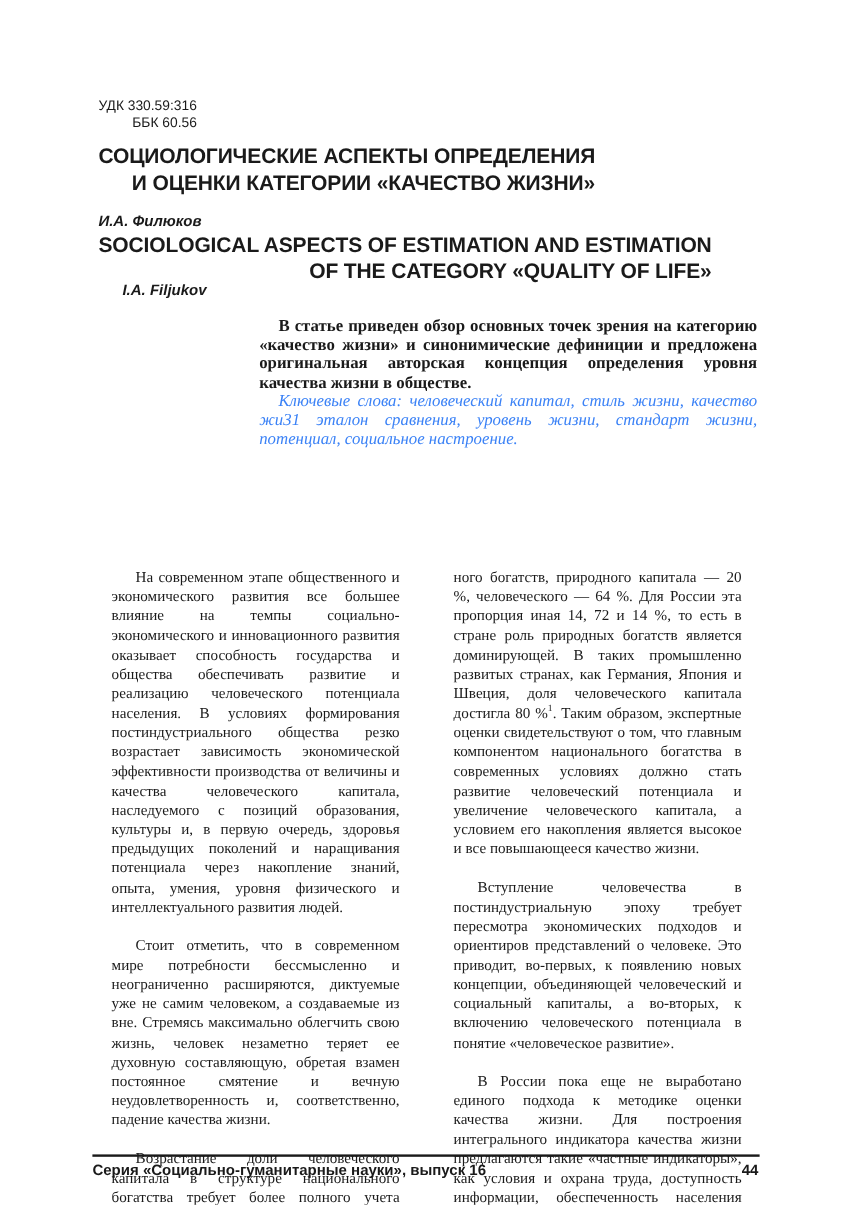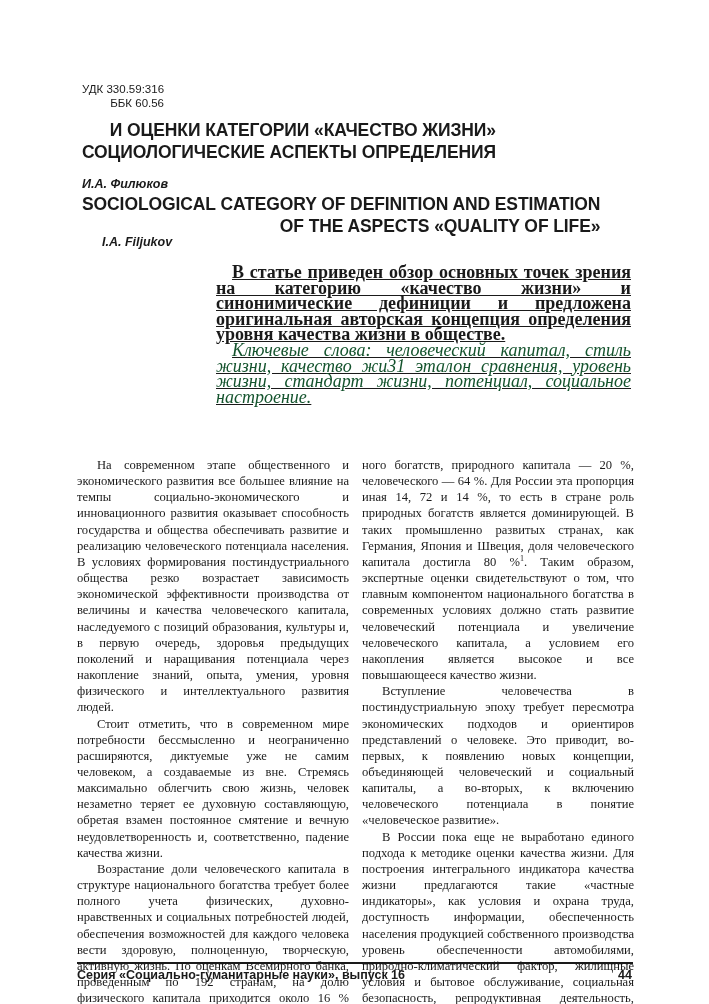--- a/index.html
+++ b/index.html
@@ -7,55 +7,55 @@
   .abs { position: absolute; text-align: right; }
   .sans { font-family: "Liberation Sans", sans-serif; }
   .serif { font-family: "Liberation Serif", serif; }
 
   #udk { left: 82px; top: 82px; font-size: 11.5px; line-height: 14px; }
   #title-ru { left: 82px; top: 119px; font-size: 17.5px; font-weight: bold; line-height: 22px; letter-spacing: -0.1px; }
   #author-ru { left: 82px; top: 161px; font-size: 12.5px; font-weight: bold; font-style: italic; margin-top: 16px; }
   #title-en { left: 82px; top: 193px; font-size: 17.5px; font-weight: bold; line-height: 22px; letter-spacing: -0.1px; }
   #author-en { left: 82px; top: 235px; font-size: 12.5px; font-weight: bold; font-style: italic; margin-left: 20px; }
 
-  .abstract { left: 216px; width: 415px; font-size: 18px; line-height: 15.6px; text-align: justify; text-decoration: underline; }
+  .abstract { left: 216px; width: 415px; font-size: 14px; line-height: 15.6px; text-align: justify; }
   .abstract p { margin: 0; text-indent: 16px; }
   .abstract .lead { font-weight: bold; }
-  .abstract .kw { font-style: italic; color: #14532d; }
+  .abstract .kw { font-style: italic; color: #3b82f6; }
   #abstract-ru { top: 265px; }
   #abstract-en { top: 365px; }
 
   .col { top: 457px; width: 272px; font-size: 12.6px; line-height: 16.15px; text-align: justify; hyphens: manual; }
-  .col p { margin: 0; text-indent: 20px; }
+  .col p { margin: 16px; text-indent: 20px; }
   .col p.cont { text-indent: 0; }
   #col-left { left: 77px; }
   #col-right { left: 362px; }
 
   #footer-rule { left: 77px; top: 962px; width: 556px; height: 1.5px; background: #1a1a1a; }
   #footer-series { left: 77px; top: 968px; font-size: 12.5px; font-weight: bold; }
   #page-number { right: 77px; top: 968px; font-size: 12.5px; font-weight: bold; }
   sup { font-size: 8px; line-height: 0; }
 </style>
 </head>
 <body>
 
 <div id="udk" class="abs sans">
   <div>УДК 330.59:316</div>
   <div>ББК 60.56</div>
 </div>
 
 <div id="title-ru" class="abs sans">
+  <div>СОЦИОЛОГИЧЕСКИЕ АСПЕКТЫ ОПРЕДЕЛЕНИЯ</div>
   <div>И ОЦЕНКИ КАТЕГОРИИ «КАЧЕСТВО ЖИЗНИ»</div>
-  <div>СОЦИОЛОГИЧЕСКИЕ АСПЕКТЫ ОПРЕДЕЛЕНИЯ</div>
 </div>
 <div id="author-ru" class="abs sans">И.А. Филюков</div>
 
 <div id="title-en" class="abs sans">
-  <div>SOCIOLOGICAL CATEGORY OF DEFINITION AND ESTIMATION</div>
-  <div>OF THE ASPECTS «QUALITY OF LIFE»</div>
+  <div>SOCIOLOGICAL ASPECTS OF ESTIMATION AND ESTIMATION</div>
+  <div>OF THE CATEGORY «QUALITY OF LIFE»</div>
 </div>
 <div id="author-en" class="abs sans">I.A. Filjukov</div>
 
 <div id="abstract-ru" class="abs serif abstract">
   <p class="lead">В статье приведен обзор основных точек зрения на категорию «качество жизни» и синонимические дефиниции и предложена оригинальная авторская концепция определения уровня качества жизни в обществе.</p>
   <p class="kw">Ключевые слова: человеческий капитал, стиль жизни, качество жи31 эталон сравнения, уровень жизни, стандарт жизни, потенциал, социальное настроение.</p>
 </div>
 
 <div id="abstract-en" class="abs serif abstract">
 </div>

